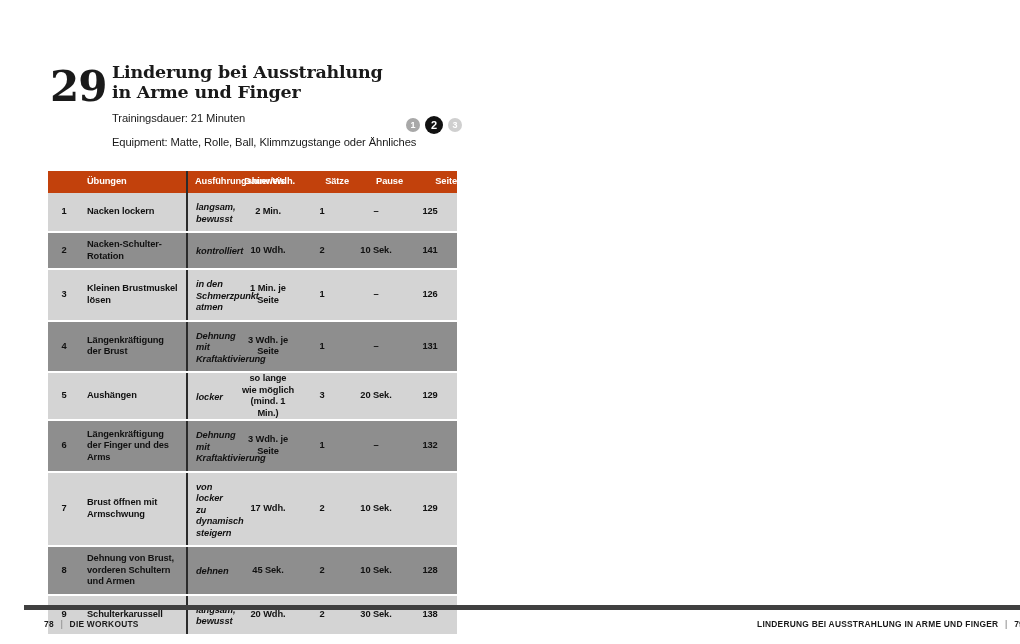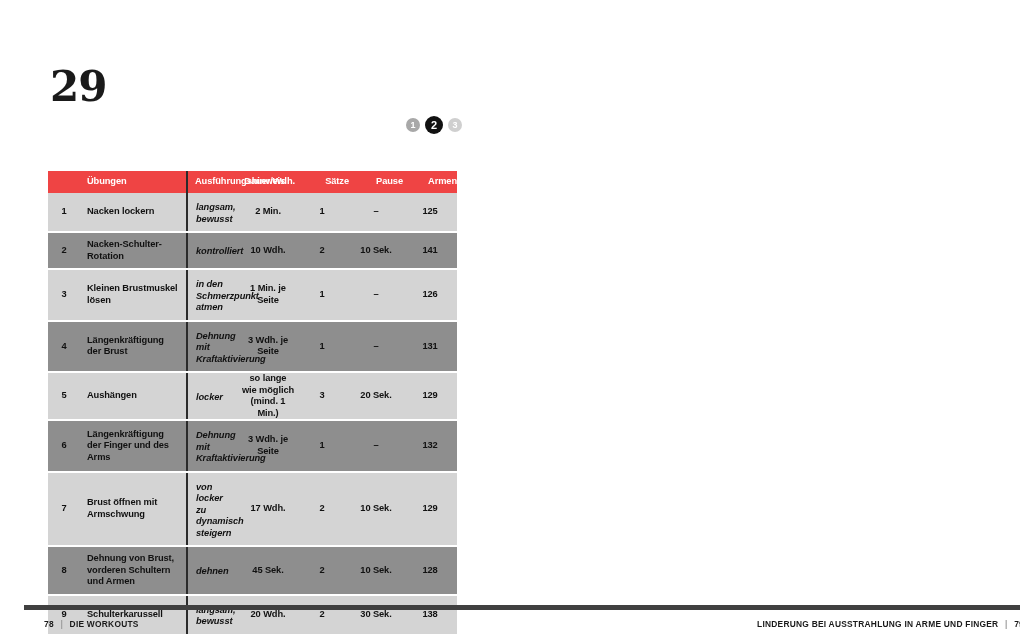--- a/index.html
+++ b/index.html
@@ -17,21 +17,21 @@
   .wk-meta{margin-top:9px;font-size:11.2px;line-height:15px;letter-spacing:-.1px;}
   .levels{position:absolute;right:8px;top:54px;display:flex;gap:5px;align-items:center;}
   .lvl{border-radius:50%;display:flex;align-items:center;justify-content:center;font-size:9px;font-weight:bold;color:#fff;}
   .lvl.s1{width:14px;height:14px;background:#a8a8a8;}
   .lvl.s2{width:18px;height:18px;background:#111;font-size:11px;}
   .lvl.s3{width:14px;height:14px;background:#cfcfcf;}
 
   
   .tbl{position:absolute;left:48px;top:171px;width:409px;border-collapse:collapse;table-layout:fixed;}
   .tbl th,.tbl td{font-size:9.3px;line-height:11.5px;padding:0;vertical-align:middle;}
-  .tbl thead th{background:#ef4444;color:#fff;font-weight:bold;height:22px;text-align:left;padding-left:7px;letter-spacing:-.1px;}
+  .tbl thead th{background:#c2410c;color:#fff;font-weight:bold;height:22px;text-align:left;padding-left:7px;letter-spacing:-.1px;}
   .tbl thead th.c{text-align:right;padding-left:0;}
   .tbl tbody td{color:#111;font-weight:bold;letter-spacing:-.1px;}
   .tbl tbody tr.odd td{background:#d4d4d4;}
   .tbl tbody tr.even td{background:#8e8e8e;}
   .tbl td.idx{text-align:center;width:25px;}
   .tbl td.ex{padding:6px 6px 6px 7px;width:99px;border-right:2px solid #2b2b2b;margin-top:24px;}
   .tbl td.hint{padding:9px 6px 6px 8px;width:108px;font-style:italic;}
   .tbl td.dur{text-align:center;width:66px;margin-left:37px;}
   .tbl td.set{text-align:center;width:34px;}
   .tbl td.pau{text-align:center;width:40px;}
@@ -48,37 +48,43 @@
 </style>
 </head>
 <body>
 
 <div class="spread">
 
   <div class="page page-left">
 
     <div class="wk-head">
       <div class="wk-num">29</div>
+      <div class="wk-titles">
+        <div class="wk-title">Linderung bei Ausstrahlung</div>
+        <div class="wk-title">in Arme und Finger</div>
+        <div class="wk-meta">Trainingsdauer: 21 Minuten</div>
+        <div class="wk-meta">Equipment: Matte, Rolle, Ball, Klimmzugstange oder Ähnliches</div>
+      </div>
       <div class="levels">
         <span class="lvl s1">1</span>
         <span class="lvl s2">2</span>
         <span class="lvl s3">3</span>
       </div>
     </div>
 
     <table class="tbl">
       <thead>
         <tr>
           <th class="idxh"></th>
           <th class="exh">Übungen</th>
           <th>Ausführungshinweis</th>
           <th class="c">Dauer/Wdh.</th>
           <th class="c">Sätze</th>
           <th class="c">Pause</th>
-          <th class="c">Armen</th>
+          <th class="c">Seite</th>
         </tr>
       </thead>
       <tbody id="tbody">
           <tr class="odd">
             <td class="idx">1</td>
             <td class="ex">Nacken lockern</td>
             <td class="hint">langsam, bewusst</td>
             <td class="dur">2 Min.</td>
             <td class="set">1</td>
             <td class="pau">–</td>

